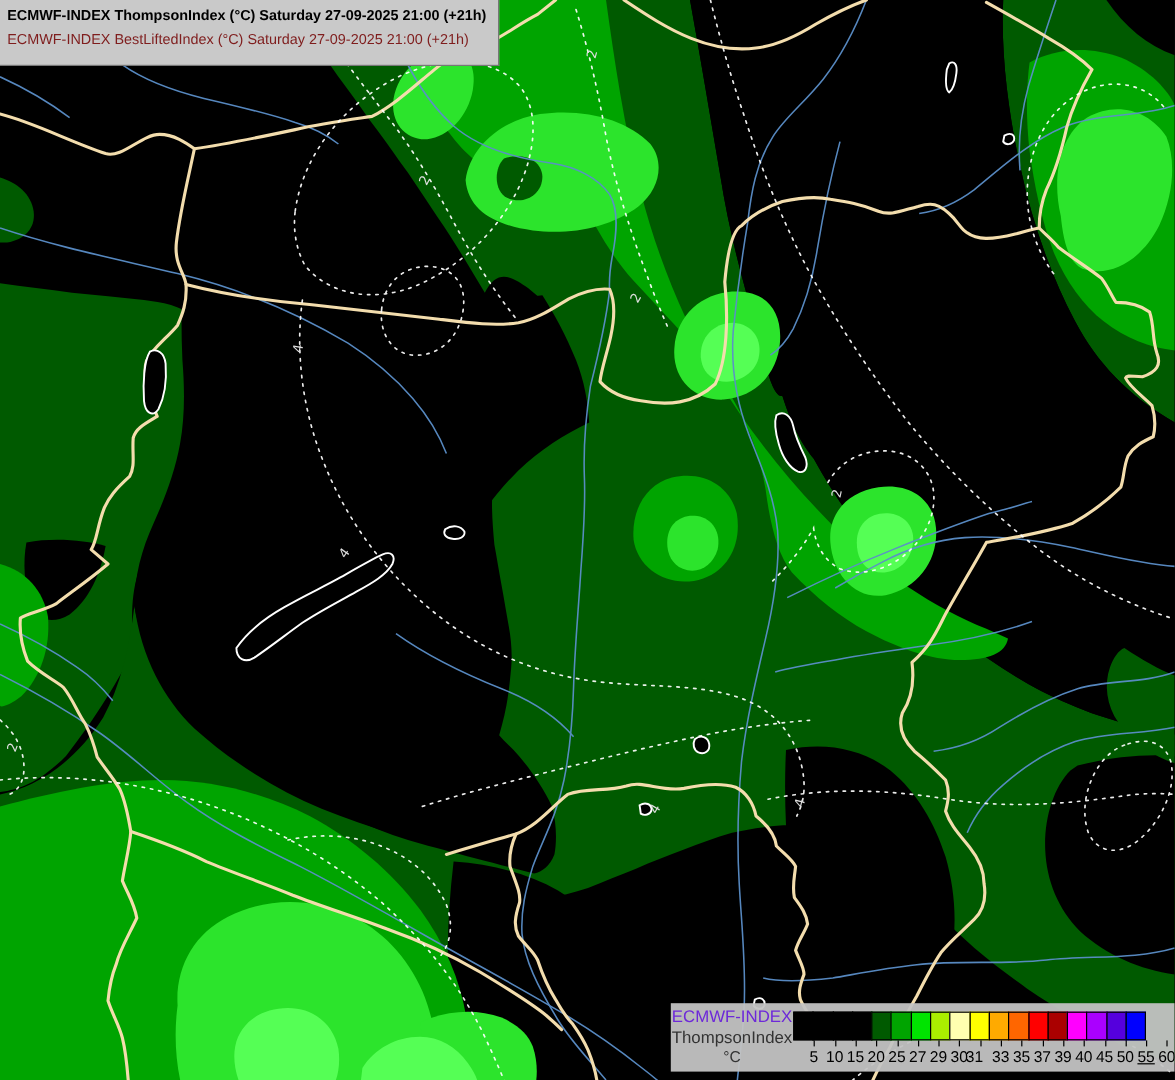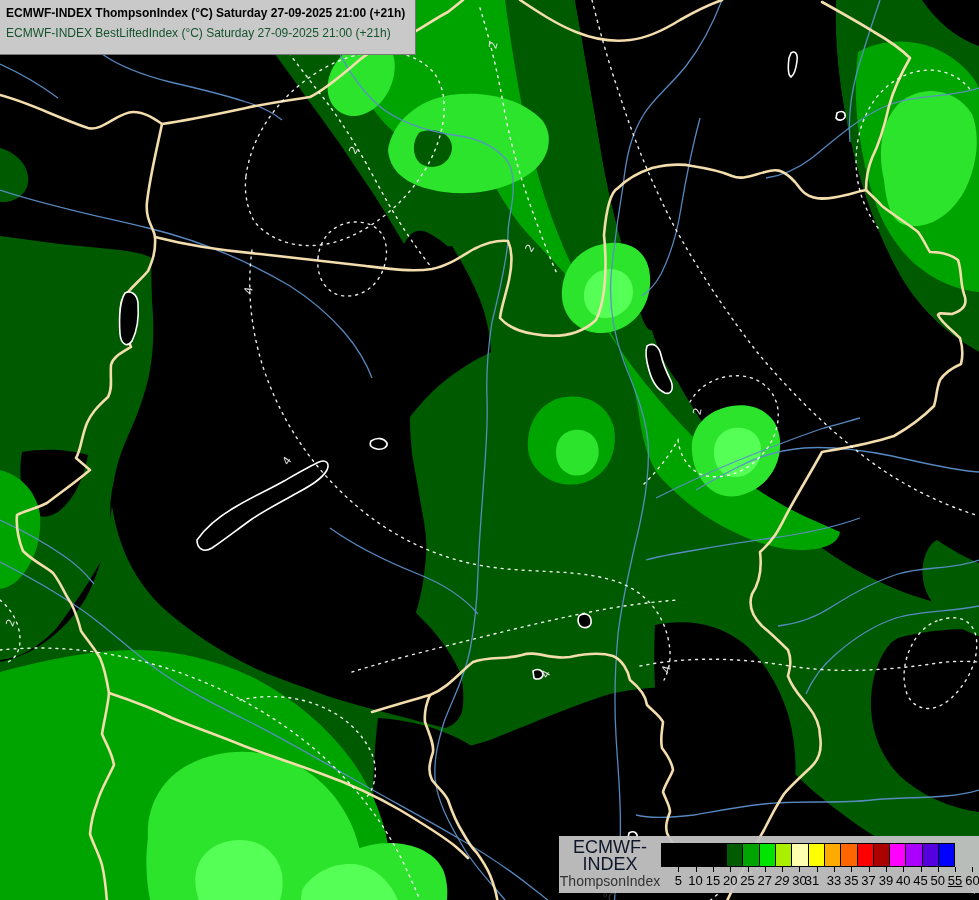--- a/index.html
+++ b/index.html
@@ -4,26 +4,26 @@
 <style>
   html,body{margin:0;padding:0;background:#222;}
   .stage{position:relative;width:979px;height:900px;background:#000;overflow:hidden;
          font-family:"Liberation Sans",sans-serif;}
   svg{display:block;}
   
   .titlebox{position:absolute;left:0;top:0;background:#c9c9c9;padding:3px 10px 11px 6px;
             border-right:1px solid #777;border-bottom:1px solid #777;line-height:20px;
             font-size:12px;white-space:nowrap;}
   .titlebox .l1{color:#000;font-weight:bold;}
-  .titlebox .l2{color:#14532d;font-weight:normal;}
+  .titlebox .l2{color:#7f1d1d;font-weight:normal;}
   
   .legend{position:absolute;left:559px;top:836px;width:420px;height:57px;
           background:rgba(195,195,195,0.95);display:flex;align-items:flex-start;}
   .legend-labels{width:102px;text-align:center;padding-top:3px;color:#000;}
-  .legend-labels .ll1{font-size:18px;color:#0f172a;display:block;line-height:17px;}
+  .legend-labels .ll1{font-size:14px;color:#6d28d9;display:block;line-height:17px;}
   .legend-labels .ll2{font-size:14px;color:#333;display:block;line-height:17px;}
   .legend-labels .ll3{font-size:13px;color:#333;display:block;line-height:16px;}
   .legend-bar{position:relative;height:57px;flex:1;}
   .cellrow{position:absolute;left:0;top:7px;height:24px;display:flex;}
   .cell{width:17.3px;height:24px;border:1px solid #000;box-sizing:border-box;margin-left:-1px;}
   .cell:first-child{margin-left:0;}
   .tickmark{position:absolute;top:31px;width:1px;height:5px;background:#000;}
   .ticklabel{position:absolute;top:37px;transform:translateX(-50%);font-size:13px;color:#000;}
 </style>
 </head>
@@ -195,21 +195,21 @@
         <span class="ticklabel" style="left: 34.6px; text-align: center;">10</span>
         <div class="tickmark" style="left: 51.9px;"></div>
         <span class="ticklabel" style="left: 51.9px;">15</span>
         <div class="tickmark" style="left: 69.2px;"></div>
         <span class="ticklabel" style="left: 69.2px;">20</span>
         <div class="tickmark" style="left: 86.5px;"></div>
         <span class="ticklabel" style="left: 86.5px;">25</span>
         <div class="tickmark" style="left: 103.8px;"></div>
         <span class="ticklabel" style="left: 103.8px;">27</span>
         <div class="tickmark" style="left: 121.1px;"></div>
-        <span class="ticklabel" style="left: 121.1px; font-style: italic;">29</span>
+        <span class="ticklabel" style="left: 121.1px;">29</span>
         <div class="tickmark" style="left: 138.4px;"></div>
         <span class="ticklabel" style="left: 138.4px;">30</span>
         <div class="tickmark" style="left: 155.7px;"></div>
         <span class="ticklabel" style="left: 151px;">31</span>
         <div class="tickmark" style="left: 173px;"></div>
         <span class="ticklabel" style="left: 173px;">33</span>
         <div class="tickmark" style="left: 190.3px;"></div>
         <span class="ticklabel" style="left: 190.3px;">35</span>
         <div class="tickmark" style="left: 207.6px;"></div>
         <span class="ticklabel" style="left: 207.6px;">37</span>

